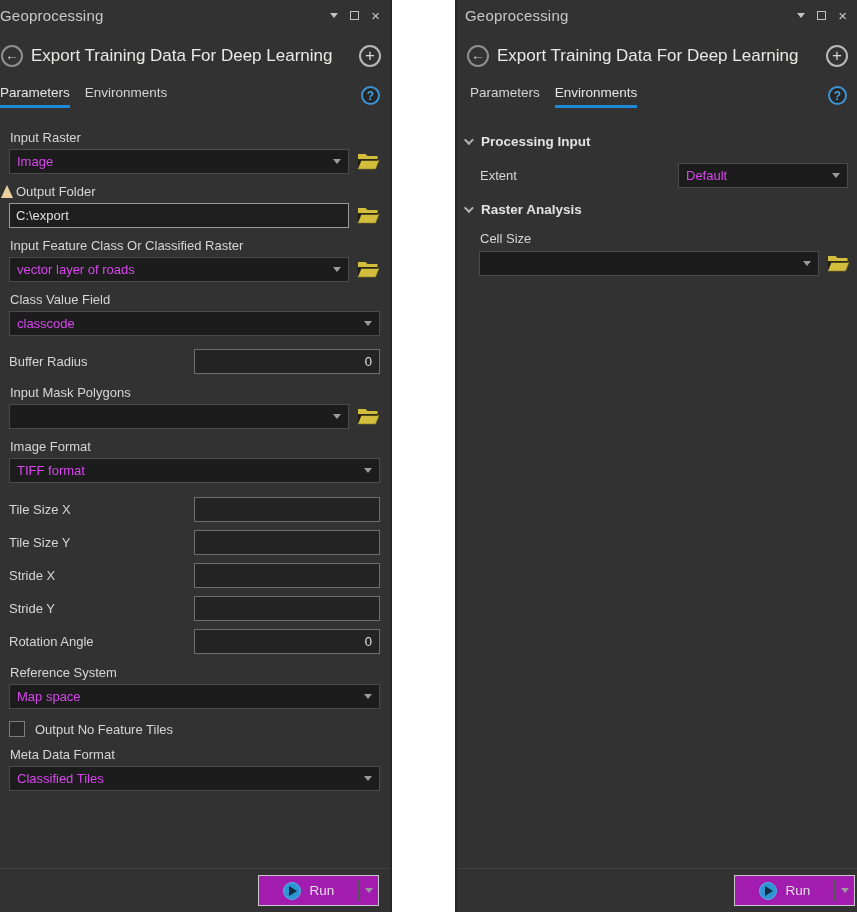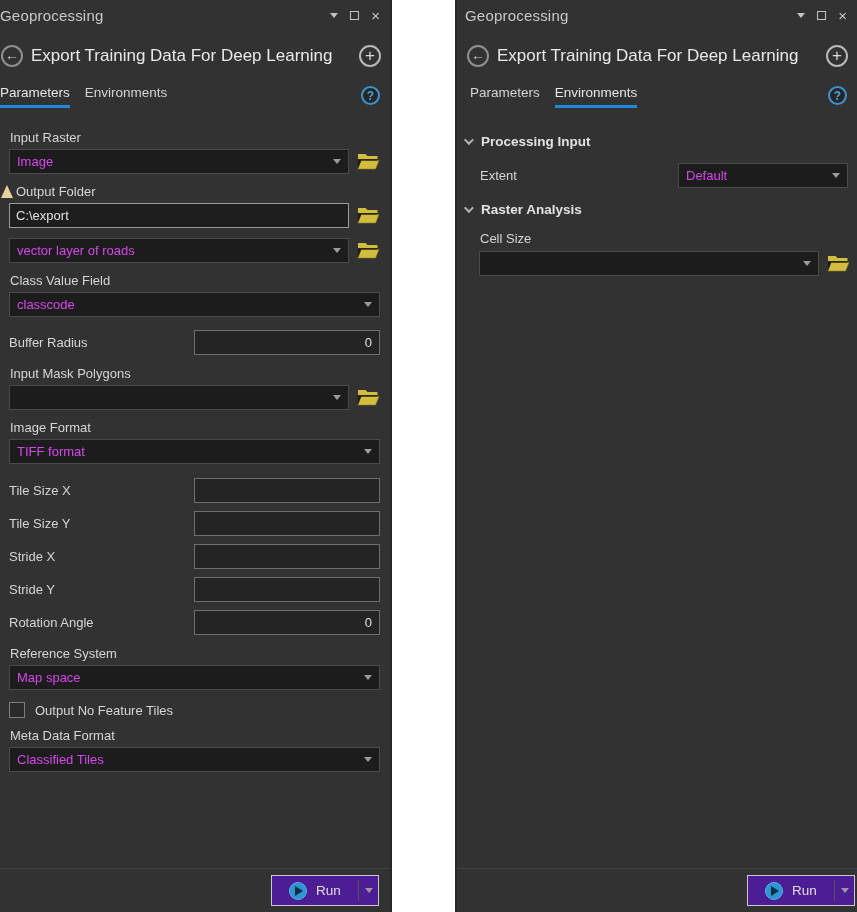--- a/index.html
+++ b/index.html
@@ -122,21 +122,21 @@
   .env-stack .field-label { margin-bottom: 5px; }
 
   
   .footer {
     height: 44px; border-top: 1px solid #414141;
     display: flex; align-items: center; justify-content: flex-end;
   }
   #left-panel  .footer { padding-right: 11px; }
   #right-panel .footer { padding-right: 2px; }
   .run-button {
-    width: 108px; height: 31px; border: 1px solid #c9c9c9; background: #4c1d95;
+    width: 121px; height: 31px; border: 1px solid #c9c9c9; background: #a21caf;
     display: flex; align-items: center; cursor: pointer; padding: 0;
   }
   .run-main { flex: 1; display: flex; align-items: center; justify-content: center; gap: 9px; height: 100%; }
   .run-circle {
     width: 18px; height: 18px; border-radius: 50%;
     background: #2e95d3; border: 1px solid #55b1e4;
     display: flex; align-items: center; justify-content: center; flex: none;
   }
   .run-play {
     width: 0; height: 0; margin-left: 2px;
@@ -217,20 +217,21 @@
         <input type="text" class="text-input" value="C:\export" style="">
         <button class="folder-btn">
           <svg width="23" height="17" viewBox="0 0 23 17">
               <use href="#folder-glyph"></use>
             </svg>
         </button>
       </div>
     </div>
 
     <div class="field">
+      <div class="field-label">Input Feature Class Or Classified Raster</div>
       <div class="control-row">
         <div class="dropdown">
           <span class="dd-text">vector layer of roads</span>
           <span class="dd-arrow"></span>
         </div>
         <button class="folder-btn">
           <svg width="23" height="17" viewBox="0 0 23 17">
               <use href="#folder-glyph"></use>
             </svg>
         </button>

